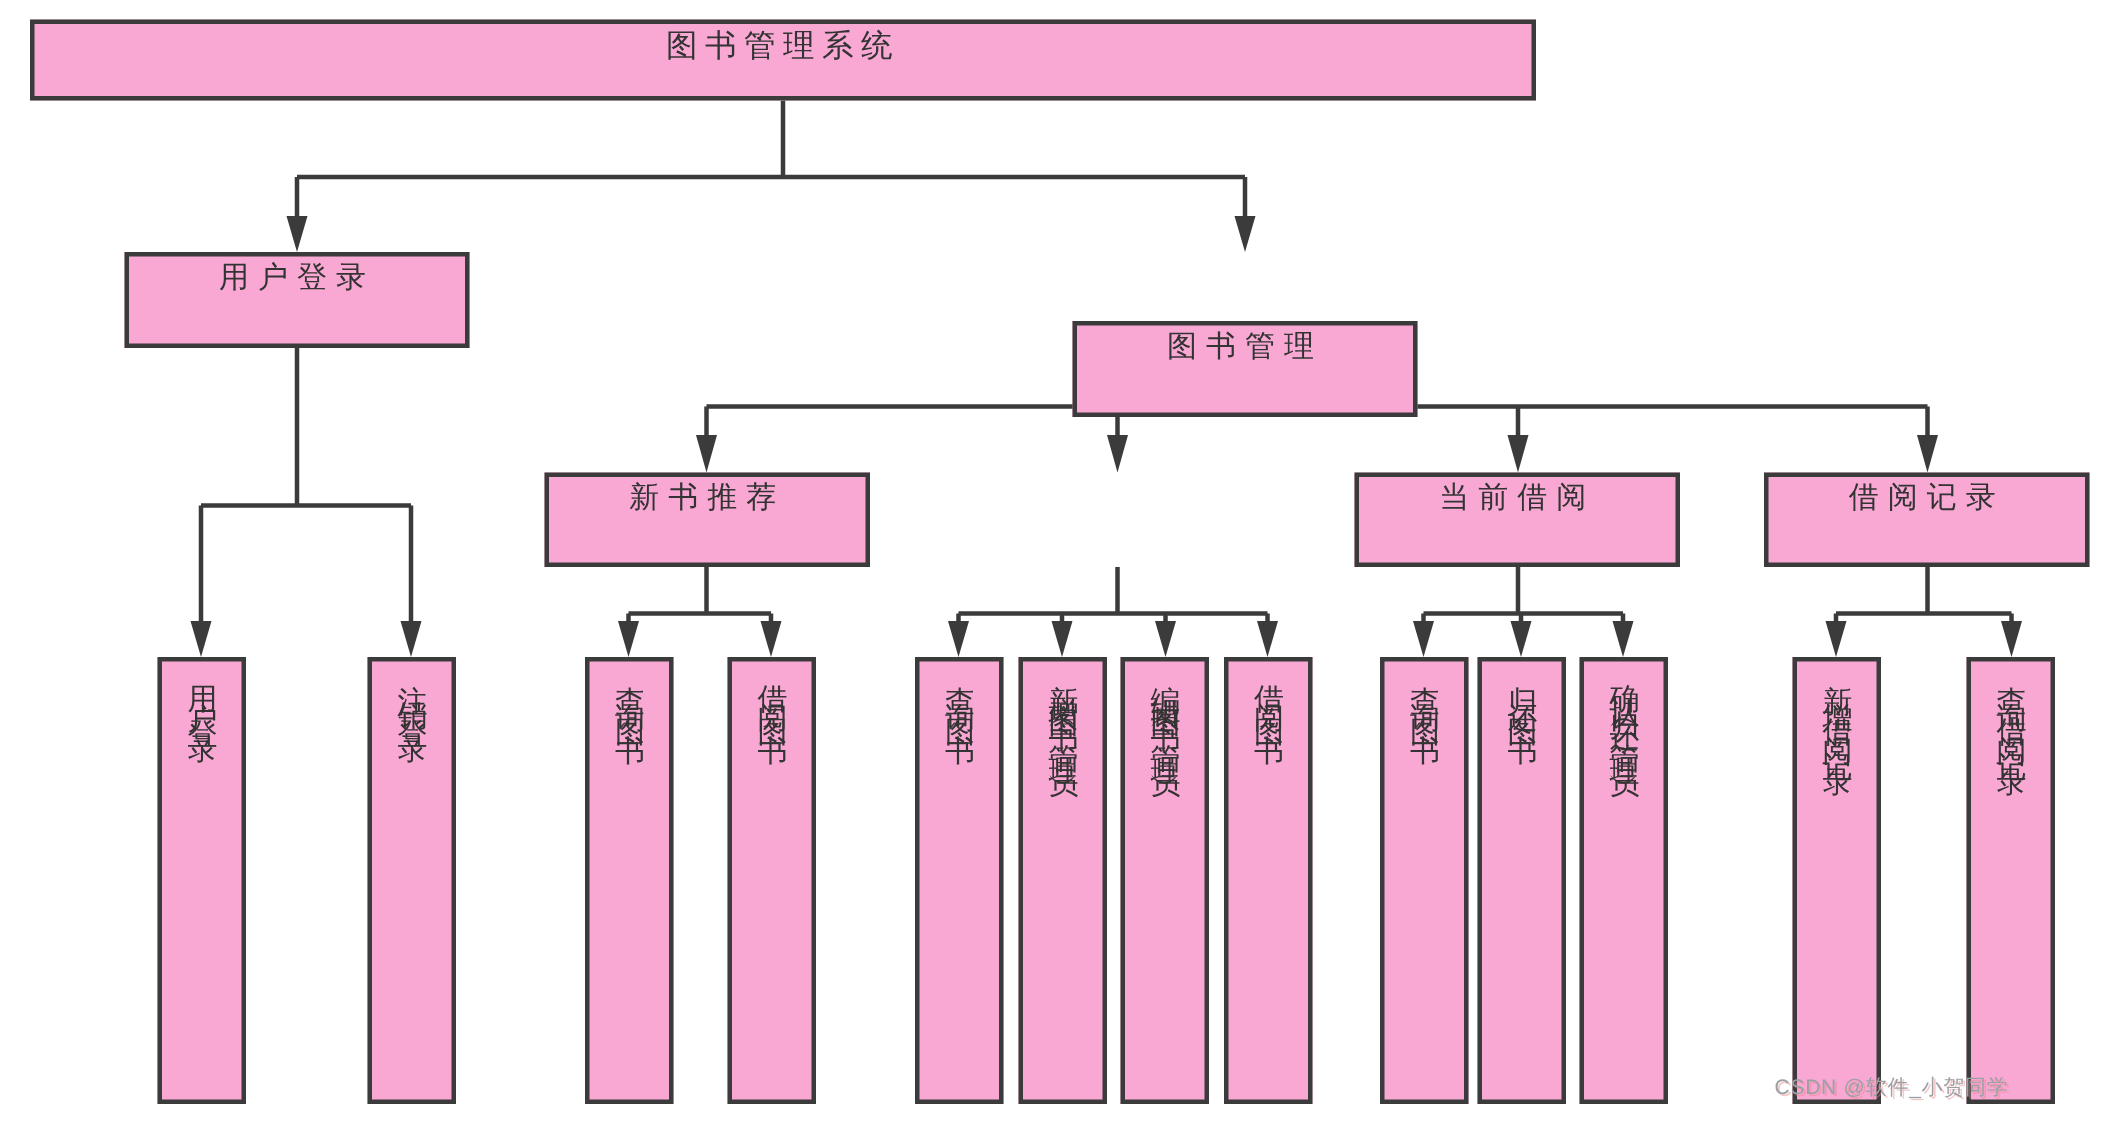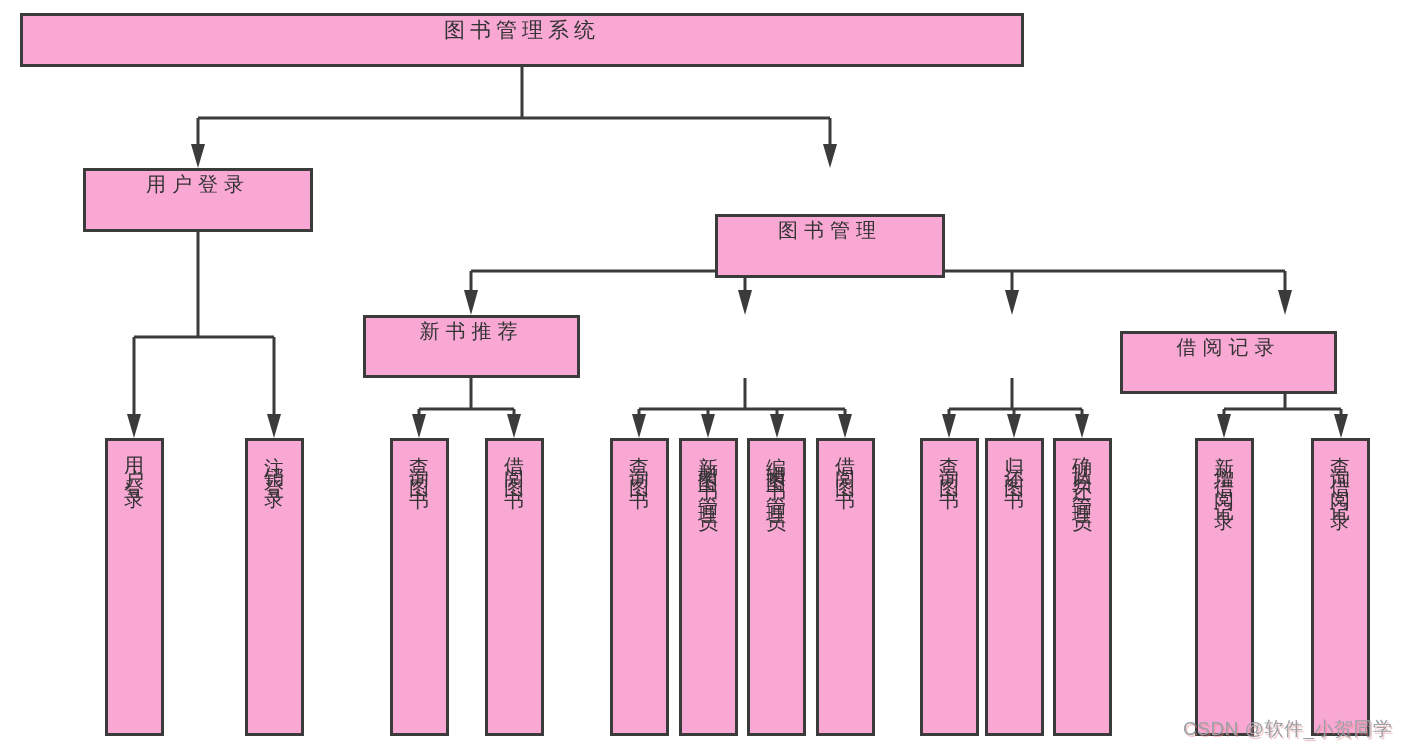--- a/index.html
+++ b/index.html
@@ -64,21 +64,21 @@
     text-orientation: upright;
     font-size: 20px;
     letter-spacing: 11px;
     line-height: 1;
     white-space: nowrap;
   }
   .label { display: inline-block; }
   .watermark {
     position: absolute;
     left: 1183px; top: 716px;
-    font-size: 19px;
+    font-size: 14px;
     letter-spacing: 0.5px;
     color: #9aa0a6;
     text-shadow: 1.5px 1.5px 0 rgba(235, 130, 130, 0.45);
     white-space: nowrap;
   }
 </style>
 </head>
 <body>
 
 <div id="stage">
@@ -130,21 +130,24 @@
   <div class="box lvl2" style="left:83px;">
     <span class="label">用户登录</span>
   </div>
   <div class="box lvl2" style="left:715px;margin-top:46px;">
     <span class="label">图书管理</span>
   </div>
 
   <div class="box lvl3" style="left:363px;font-family:Liberation Serif, serif;">
     <span class="label">新书推荐</span>
   </div>
-  <div class="box lvl3" style="left:1120px;margin-top:16px;">
+  <div class="box lvl3" style="left:903px;">
+    <span class="label">当前借阅</span>
+  </div>
+  <div class="box lvl3" style="left:1176px;">
     <span class="label">借阅记录</span>
   </div>
 
   <div class="box vbox" style="left:105px;">
     <span class="vlabel">用户登录</span>
   </div>
   <div class="box vbox" style="left:245px;">
     <span class="vlabel">注销登录</span>
   </div>
 

